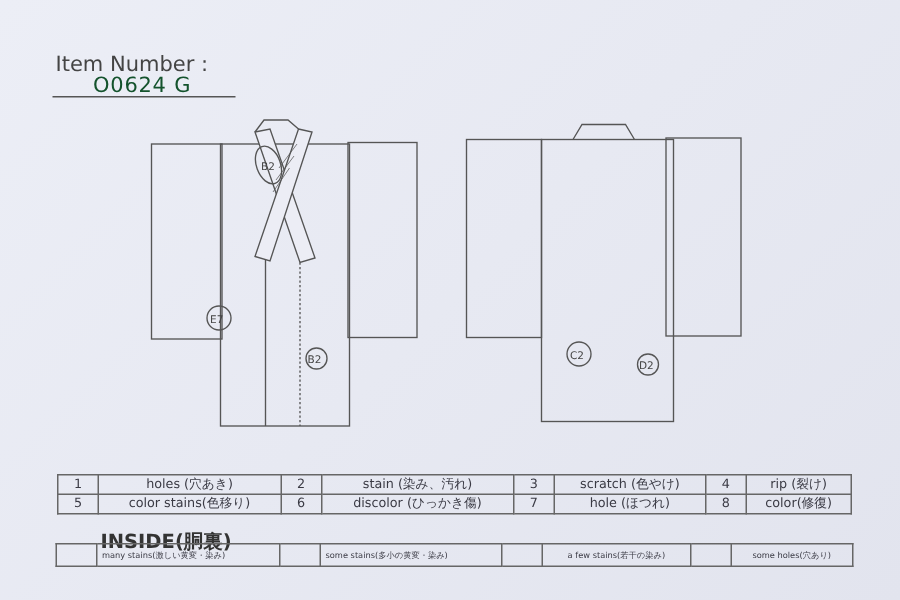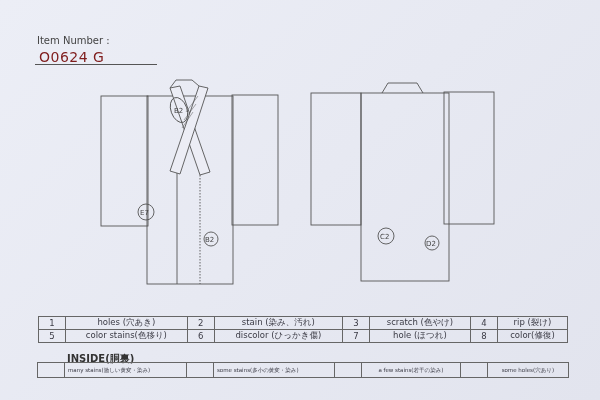--- a/index.html
+++ b/index.html
@@ -5,45 +5,45 @@
     html, body { margin: 0; padding: 0; }
     body {
       width: 600px; height: 400px; overflow: hidden;
       background: linear-gradient(135deg, #eceef6 0%, #e7e9f2 50%, #e2e4ee 100%);
       font-family: "DejaVu Sans", sans-serif;
       color: #3a3a44;
       position: relative;
     }
     .item-label {
       position: absolute; left: 37px; top: 35px;
-      font-size: 10px; color: #444;
+      font-size: 14px; color: #444;
     }
     .item-value {
-      position: absolute; left: 39px; top: 49px;
-      font-size: 14px; letter-spacing: 0.5px; color: #7f1d1d;
+      position: absolute; left: 62px; top: 49px;
+      font-size: 14px; letter-spacing: 0.5px; color: #14532d;
     }
     .item-underline {
       position: absolute; left: 35px; top: 64px; width: 122px; height: 1px;
       background: #555;
     }
     svg.drawing { position: absolute; left: 0; top: 0; }
     .mark-label { font-family: "DejaVu Sans", sans-serif; font-size: 7px; fill: #444; }
 
     table.defects {
       position: absolute; left: 38px; top: 316px; width: 530px;
       border-collapse: collapse; font-size: 8.5px; color: #3a3a44;
     }
     table.defects td {
       border: 1px solid #666; height: 12px; padding: 0 2px;
       text-align: center; white-space: nowrap;
     }
     table.defects td.num { width: 22px; }
     .inside-title {
       position: absolute; left: 30px; top: 352px;
-      font-size: 10px; font-weight: bold; color: #333; padding-left: 37px;
+      font-size: 13px; font-weight: bold; color: #333; padding-left: 37px;
     }
     table.inside {
       position: absolute; left: 37px; top: 362px; width: 532px;
       border-collapse: collapse; font-size: 5.5px; color: #3a3a44;
     }
     table.inside td {
       border: 1px solid #666; height: 14px; padding: 0 3px; white-space: nowrap;
     }
     table.inside td.box { width: 20px; }
     table.inside td.lbl-c { text-align: center; }

